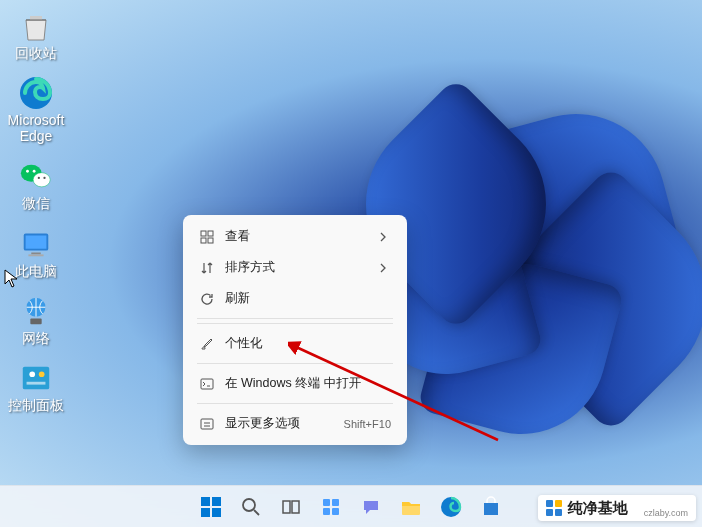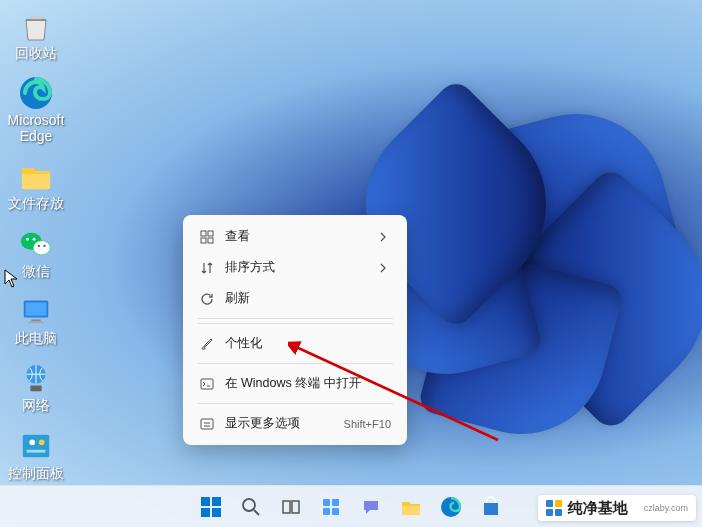--- a/index.html
+++ b/index.html
@@ -60,21 +60,21 @@
   position: absolute; left: 0; bottom: 0; width: 100%; height: 42px;
   background: rgba(240,244,250,0.9); backdrop-filter: blur(8px);
   display: flex; align-items: center; justify-content: center; gap: 4px;
   border-top: 1px solid rgba(0,0,0,0.05);
 }
 .tb-item { width: 36px; height: 36px; display: flex; align-items: center; justify-content: center; border-radius: 4px; cursor: pointer; }
 
 .watermark {
   position: absolute; right: 6px; bottom: 6px;
   background: #fff; padding: 3px 8px 3px 6px; border-radius: 4px;
-  display: flex; align-items: center; gap: 4px; font-size: 15px; font-weight: 600; color: #222;
+  display: flex; align-items: flex-end; gap: 4px; font-size: 15px; font-weight: 600; color: #222;
   box-shadow: 0 1px 4px rgba(0,0,0,0.15);
 }
 .watermark .sub { font-size: 9px; color: #888; font-weight: 400; margin-left: 12px; }
 .wm-logo { width: 20px; height: 20px; }
 </style>
 </head>
 <body>
 
 <div class="desktop">
   <div class="bloom">
@@ -99,29 +99,20 @@
     </div>
     <div class="di">
       <div class="ic">
         <svg viewBox="0 0 36 36" width="36" height="36">
             <circle cx="18" cy="18" r="16" fill="#0f7bcf"></circle>
             <path d="M18 4a14 14 0 0 1 14 14c0 4-3 6-7 6-5 0-8-3-8-7 0-3 2-5 5-5 2 0 3 1 3 1s-1-6-7-6c-7 0-11 6-11 11" fill="none" stroke="#3dd9b8" stroke-width="4" stroke-linecap="round"></path>
           </svg>
       </div>
       <div class="lbl" style="white-space:pre-line">Microsoft
 Edge</div>
-    </div>
-    <div class="di">
-      <div class="ic">
-        <svg viewBox="0 0 36 36" width="34" height="34">
-            <path d="M3 10h12l3 3h15v17a2 2 0 0 1-2 2H5a2 2 0 0 1-2-2z" fill="#ffd869"></path>
-            <path d="M3 10h12l3 3h15v3H3z" fill="#ffc933"></path>
-          </svg>
-      </div>
-      <div class="lbl">文件存放</div>
     </div>
     <div class="di">
       <div class="ic">
         <svg viewBox="0 0 36 36" width="34" height="34">
             <ellipse cx="13" cy="15" rx="11" ry="9" fill="#07c160"></ellipse>
             <ellipse cx="24" cy="22" rx="9" ry="7.5" fill="#fff" stroke="#07c160" stroke-width="0.5"></ellipse>
             <circle cx="9" cy="13" r="1.5" fill="#fff"></circle>
             <circle cx="16" cy="13" r="1.5" fill="#fff"></circle>
             <circle cx="21" cy="20" r="1.2" fill="#555"></circle>
             <circle cx="27" cy="20" r="1.2" fill="#555"></circle>

